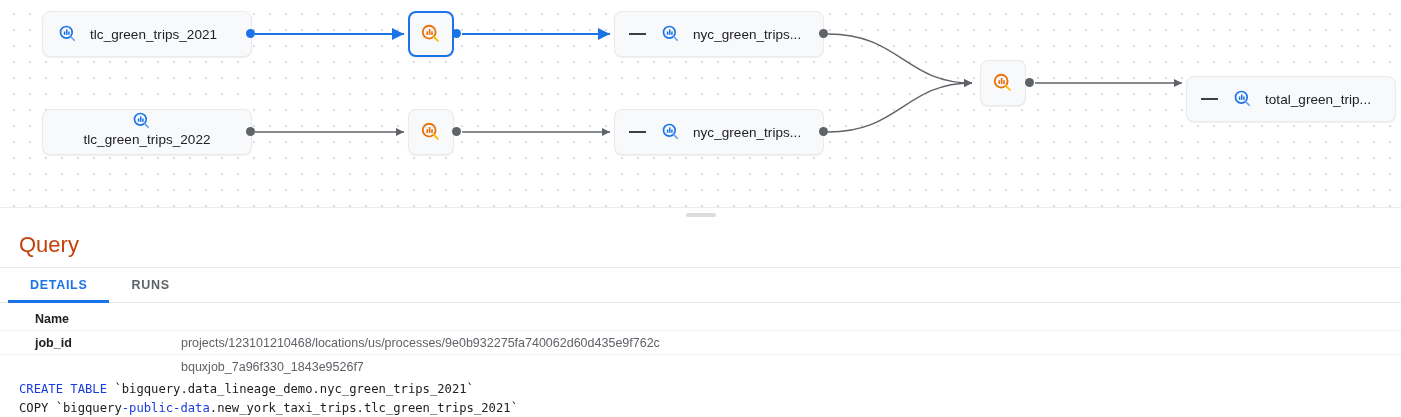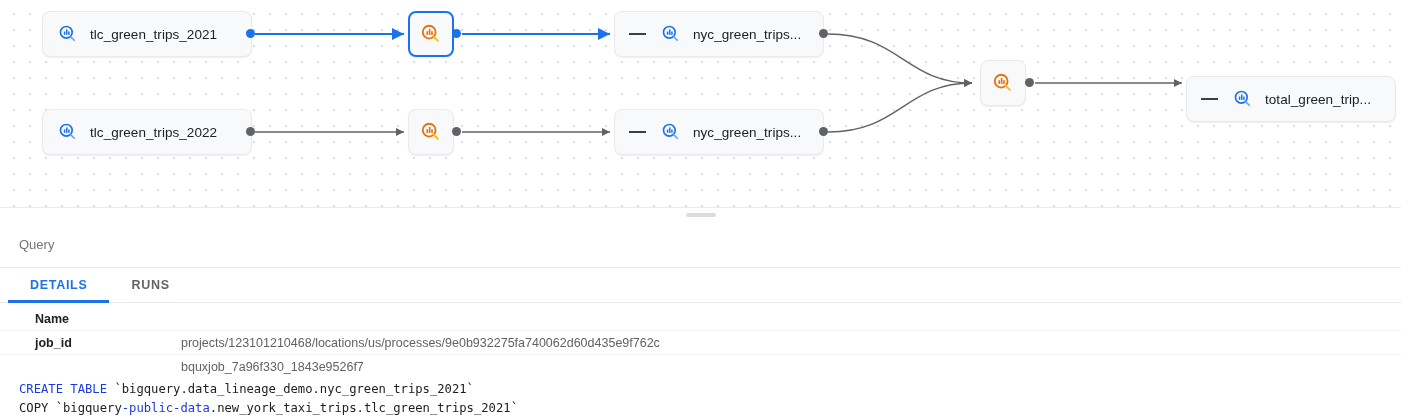--- a/index.html
+++ b/index.html
@@ -119,22 +119,22 @@
   #details-panel {
     position: absolute;
     left: 0;
     top: 221px;
     width: 1401px;
     height: 196px;
     background: #fff;
     box-sizing: border-box;
   }
   #panel-title {
-    font-size: 13px;
-    color: #737373;
+    font-size: 22px;
+    color: #c2410c;
     padding: 14px 8px 12px 19px;
     line-height: 20px;
     font-weight: 400;
   }
   #tabs-bar {
     border-top: 1px solid #e8eaed;
     border-bottom: 1px solid #e8eaed;
     height: 34px;
     display: flex;
     align-items: stretch;
@@ -234,21 +234,21 @@
         <rect x="7" y="9" width="1.8" height="4" fill="#1a73e8"></rect>
         <rect x="9.6" y="6.5" width="1.8" height="6.5" fill="#1a73e8"></rect>
         <rect x="12.2" y="9" width="1.8" height="4" fill="#1a73e8"></rect>
         <line x1="15" y1="15" x2="19.5" y2="19.5" stroke="#669df6" stroke-width="2" stroke-linecap="round"></line>
       </svg>
     </span>
     <span class="node-label">tlc_green_trips_2021</span>
   </div>
   <div class="port blue" style="left:246px; top:29px;"></div>
 
-  <div class="gnode table-node" style="left:42px; top:109px; width:210px;">
+  <div class="gnode table-node" style="left:42px; top:109px; width:210px;flex-direction:column;">
     <span class="icon-wrap">
       <svg width="20" height="20" viewBox="0 0 24 24">
         <circle cx="10" cy="10" r="7" fill="none" stroke="#1a73e8" stroke-width="2"></circle>
         <rect x="7" y="9" width="1.8" height="4" fill="#1a73e8"></rect>
         <rect x="9.6" y="6.5" width="1.8" height="6.5" fill="#1a73e8"></rect>
         <rect x="12.2" y="9" width="1.8" height="4" fill="#1a73e8"></rect>
         <line x1="15" y1="15" x2="19.5" y2="19.5" stroke="#669df6" stroke-width="2" stroke-linecap="round"></line>
       </svg>
     </span>
     <span class="node-label">tlc_green_trips_2022</span>

